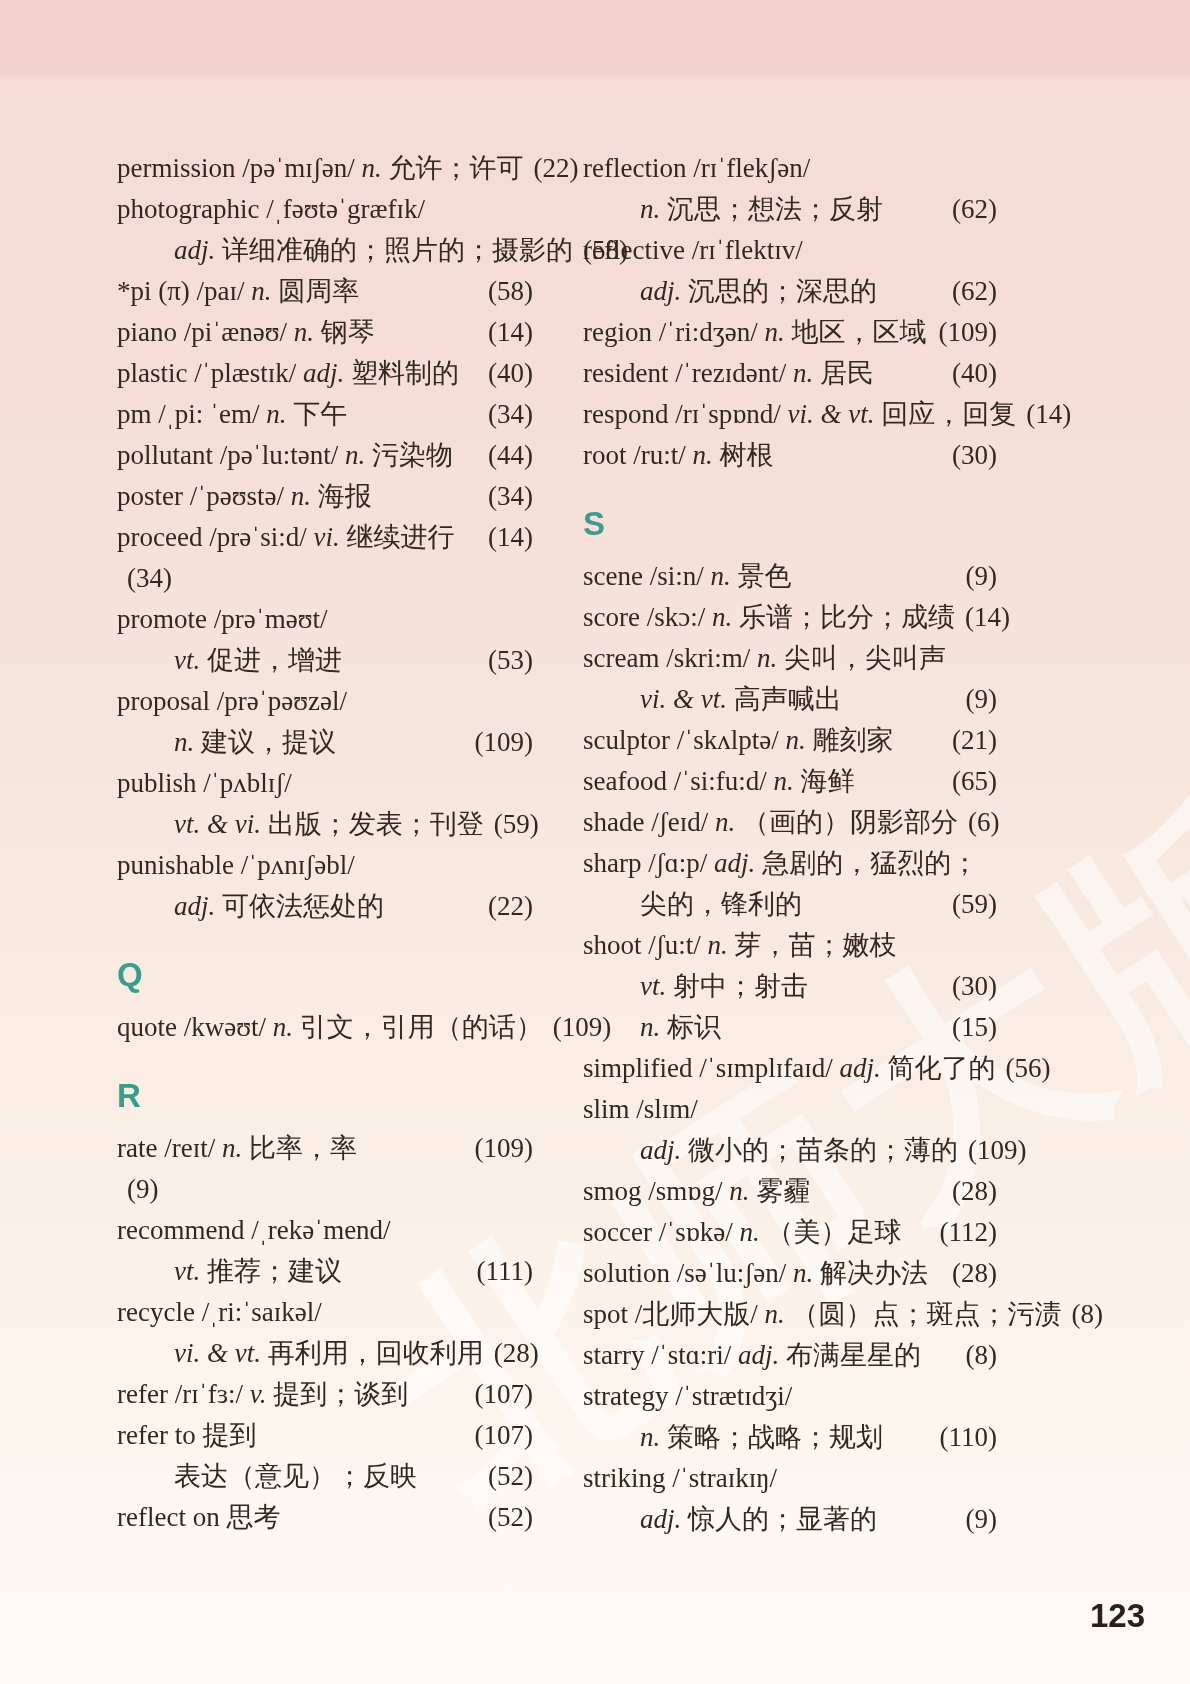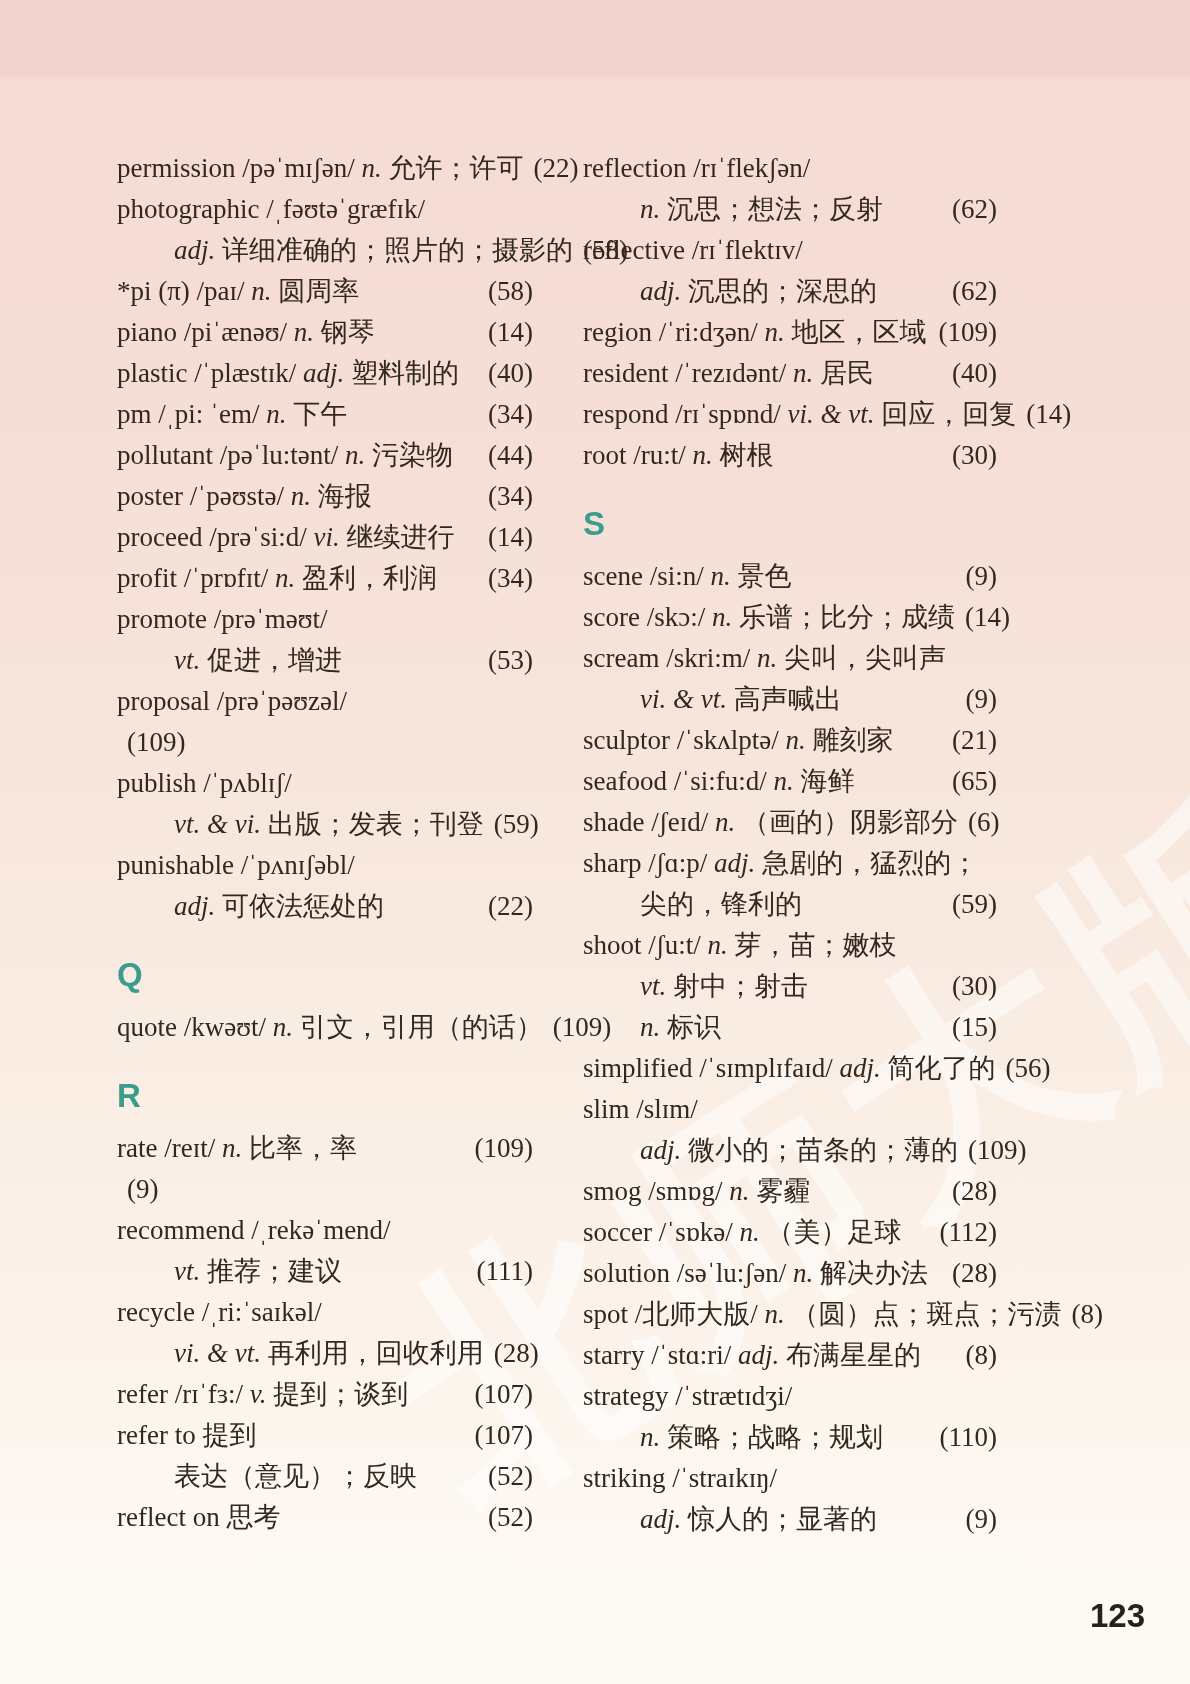--- a/index.html
+++ b/index.html
@@ -87,34 +87,34 @@
       </div>
       <div class="line">
         <span class="txt"><span>poster /ˈpəʊstə/ </span><span class="it">n.</span><span> 海报</span></span>
         <span class="num">(34)</span>
       </div>
       <div class="line">
         <span class="txt"><span>proceed /prəˈsi:d/ </span><span class="it">vi.</span><span> 继续进行</span></span>
         <span class="num">(14)</span>
       </div>
       <div class="line">
-        <span class="txt"><span>profit /ˈprɒfɪt/ </span><span class="it">n.</span><span> 盈利，利润</span></span>
         <span class="num">(34)</span>
       </div>
       <div class="line">
         <span class="txt"><span>promote /prəˈməʊt/</span></span>
       </div>
       <div class="line ind">
         <span class="txt"><span class="it">vt.</span><span> 促进，增进</span></span>
         <span class="num">(53)</span>
       </div>
       <div class="line">
         <span class="txt"><span>proposal /prəˈpəʊzəl/</span></span>
       </div>
       <div class="line ind">
+        <span class="txt"><span class="it">n.</span><span> 建议，提议</span></span>
         <span class="num">(109)</span>
       </div>
       <div class="line">
         <span class="txt"><span>publish /ˈpʌblɪʃ/</span></span>
       </div>
       <div class="line ind">
         <span class="txt"><span class="it">vt. &amp; vi.</span><span> 出版；发表；刊登</span></span>
         <span class="num">(59)</span>
       </div>
       <div class="line">

